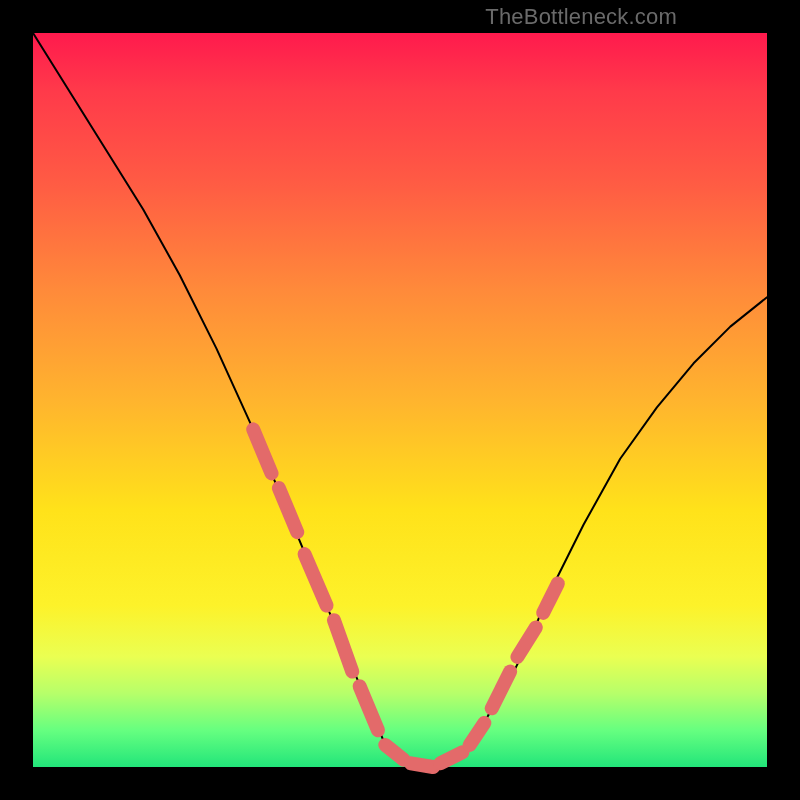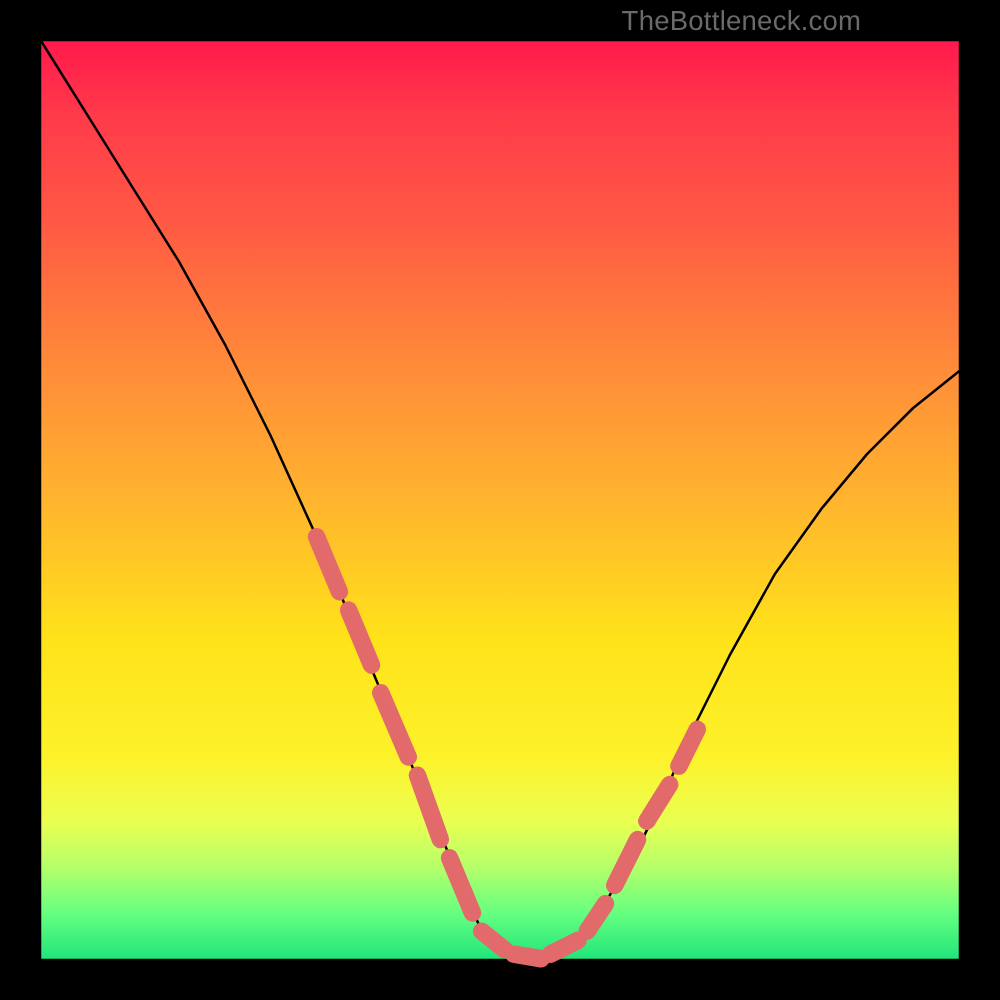--- a/index.html
+++ b/index.html
@@ -11,21 +11,20 @@
     overflow: hidden;
     font-family: Arial, Helvetica, sans-serif;
   }
   .frame {
     position: absolute;
     left: 0;
     top: 0;
     width: 687px;
     height: 800px;
     background: #000;
-    padding-left: 12px;
   }
   .plot {
     position: absolute;
     left: 33px;
     top: 33px;
     width: 734px;
     height: 734px;
     
     background: linear-gradient(
       to bottom,

